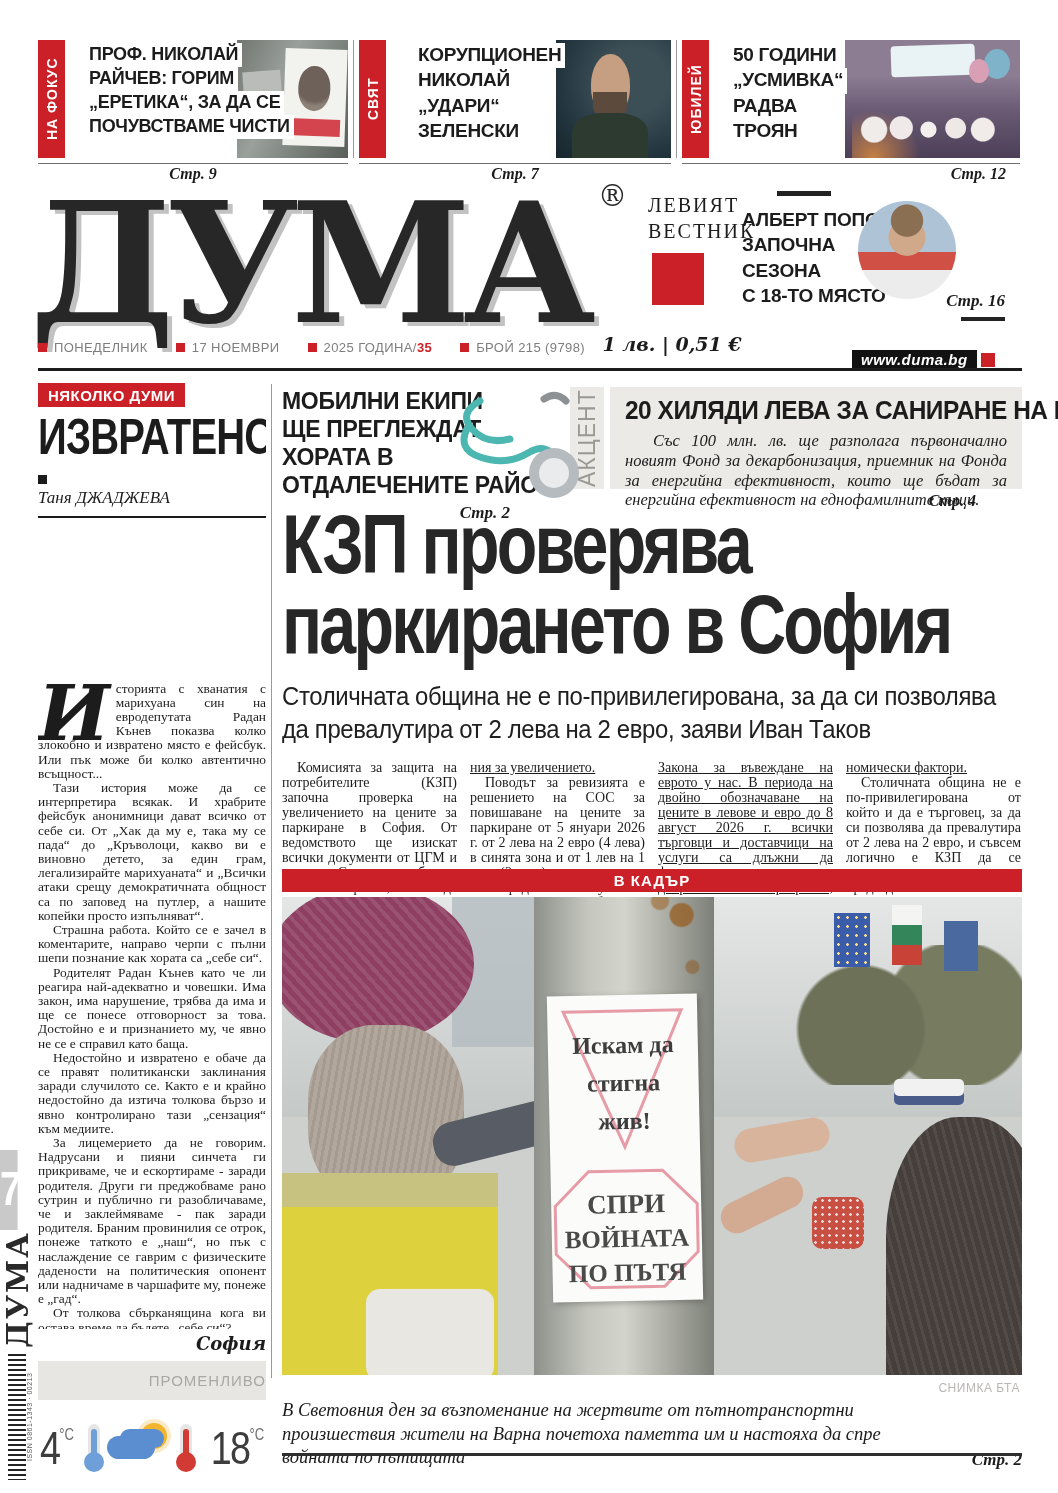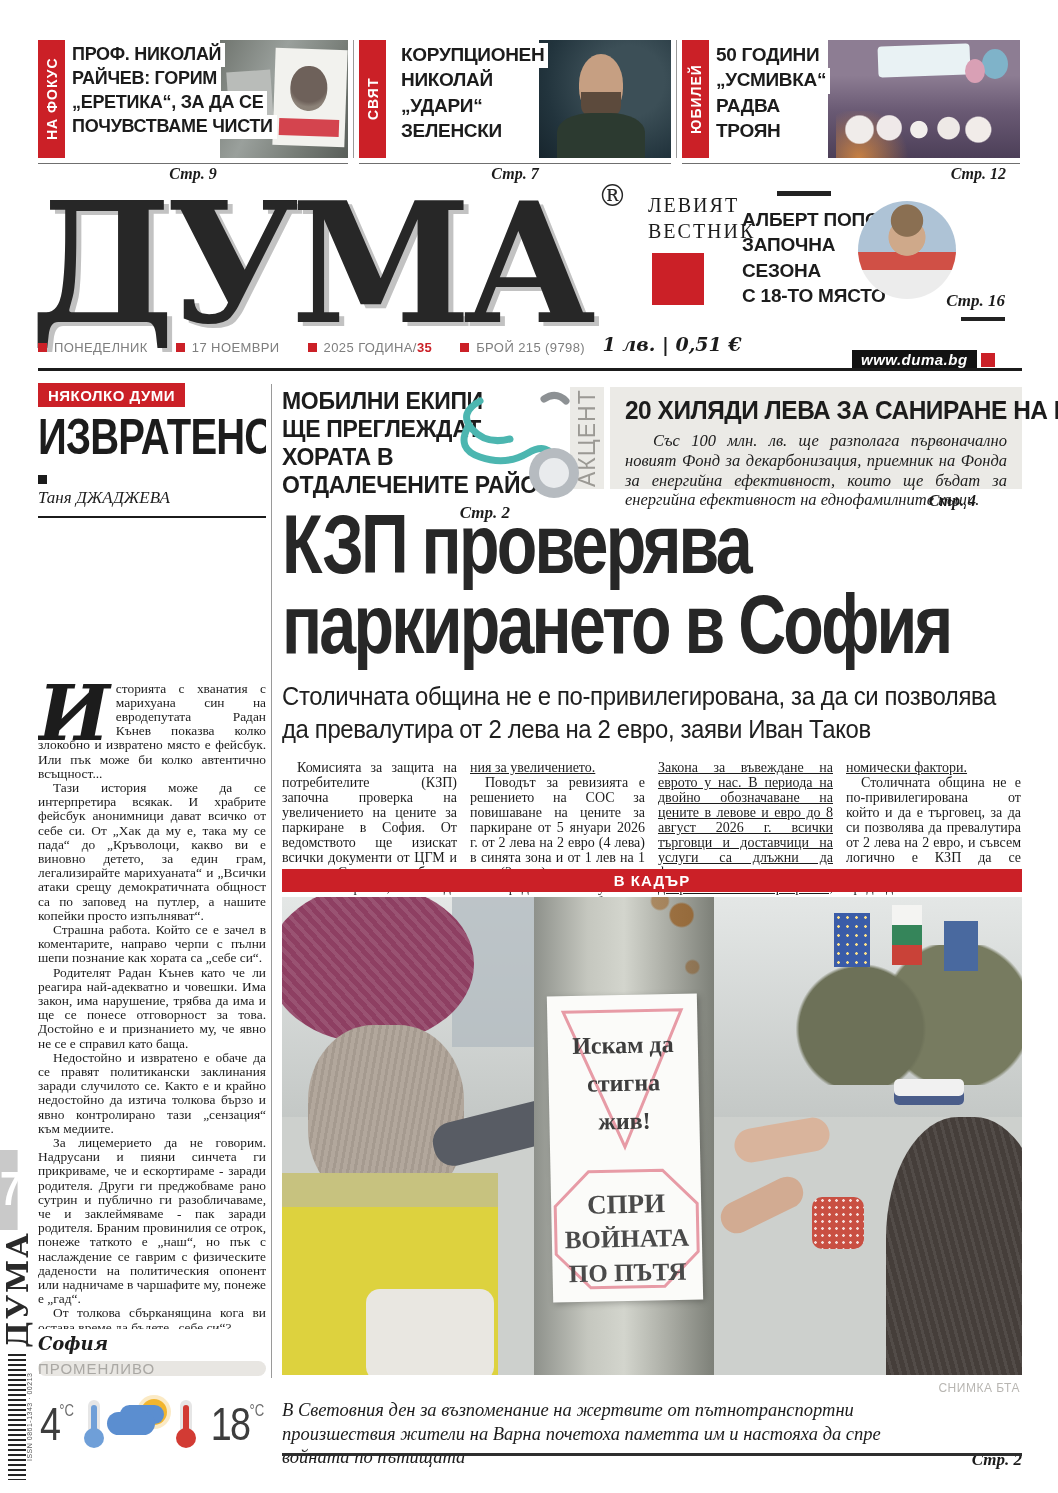--- a/index.html
+++ b/index.html
@@ -13,21 +13,21 @@
 
   
   .teasers{position:absolute;left:38px;top:40px;width:984px;display:flex;}
   .teaser{display:flex;flex-direction:column;}
   .t1{width:310px;} .t2{width:312px;} .t3{width:338px;}
   .tsep{width:1px;background:#9a9a9a;height:118px;margin:0 5px;}
   .teaser-main{display:flex;height:118px;overflow:hidden;}
   .vlabel{width:27px;background:var(--red);color:#fff;font:bold 14px "Liberation Sans",sans-serif;
           writing-mode:vertical-rl;transform:rotate(180deg);display:flex;align-items:center;justify-content:center;
           letter-spacing:1px;flex:none;}
-  .t-head{position:relative;z-index:2;padding:3px 0 0 7px;font:800 18px/1.28 "Liberation Sans",sans-serif;
+  .t-head{position:relative;z-index:2;padding:3px 0 0 24px;font:800 18px/1.28 "Liberation Sans",sans-serif;
           letter-spacing:-0.3px;flex:none;}
   .t-line{display:table;background:#fff;white-space:nowrap;padding:0 4px 1px 0;}
   .t-img{flex:1;position:relative;overflow:hidden;}
   .t-foot{border-top:1.5px solid #6f6f6f;margin-top:5px;padding-top:1px;
           font:bold italic 16px "Liberation Serif",serif;text-align:center;}
   .t3 .t-foot{text-align:right;padding-right:14px;}
   
   .img-protest{background:linear-gradient(115deg,#70756f,#9aa09c 38%,#777d77 70%,#595e59);}
   .poster{position:absolute;left:42%;top:8%;width:56%;height:82%;background:#f2f2ee;transform:rotate(2deg);}
   .poster-dog{position:absolute;left:22%;top:18%;width:52%;height:46%;border-radius:48%;
@@ -96,24 +96,24 @@
         radial-gradient(circle at 54% 30%, #7c5f46 0 30%, transparent 31%),
         radial-gradient(circle at 52% 40%, #cda brass, transparent 0),
         radial-gradient(circle at 52% 42%, #c9a287 0 22%, transparent 23%),
         linear-gradient(165deg,#efe9e1 0 52%, #b68d58 52% 86%, #3c362f 86%);}
   .col-body{margin-top:9px;font:13.4px/14.2px "Liberation Serif",serif;text-align:justify;}
   .col-body p{margin:0;text-indent:15px;}
   .col-body p.first{text-indent:0;}
   .dropcap{float:left;font:italic bold 76px/0.6 "DejaVu Serif",serif;margin:9px 6px 2px 0;}
 
   
-  .weather{position:absolute;left:38px;top:1333px;width:228px;text-align:left;}
+  .weather{position:absolute;left:38px;top:1333px;width:228px;text-align:right;}
   .w-city{font:bold italic 18px "DejaVu Serif",serif;}
   .w-cond{margin-top:7px;background:#e8e6e2;color:#aaa8a4;font:15px/1 "Liberation Sans",sans-serif;
-          letter-spacing:1px;padding:0 0;border-radius:10px;}
+          letter-spacing:1px;padding:12px 0;}
   .w-row{margin-top:16px;display:flex;align-items:center;justify-content:space-between;padding:0 2px;height:64px;}
   .w-temp{font:300 46px/1 "Liberation Sans",sans-serif;letter-spacing:-2px;color:#3d3d3d;
           transform:scaleX(0.82);transform-origin:0 50%;display:flex;align-items:flex-start;}
   .w-temp.right{transform-origin:100% 50%;}
   .w-deg{font-size:16px;letter-spacing:0;margin-top:2px;color:#6c6c6c;}
   .thermo{position:relative;width:12px;height:30px;background:#e6e6e6;border-radius:6px 6px 0 0;margin:0 6px 18px;}
   .thermo::before{content:"";position:absolute;left:3px;top:5px;width:6px;height:28px;background:currentColor;border-radius:3px;}
   .thermo::after{content:"";position:absolute;left:-4px;bottom:-18px;width:20px;height:20px;border-radius:50%;background:currentColor;}
   .cold{color:#6f9fd8;} .warm{color:#d23b34;}
   .cloudsun{position:relative;width:66px;height:44px;margin-bottom:6px;}

